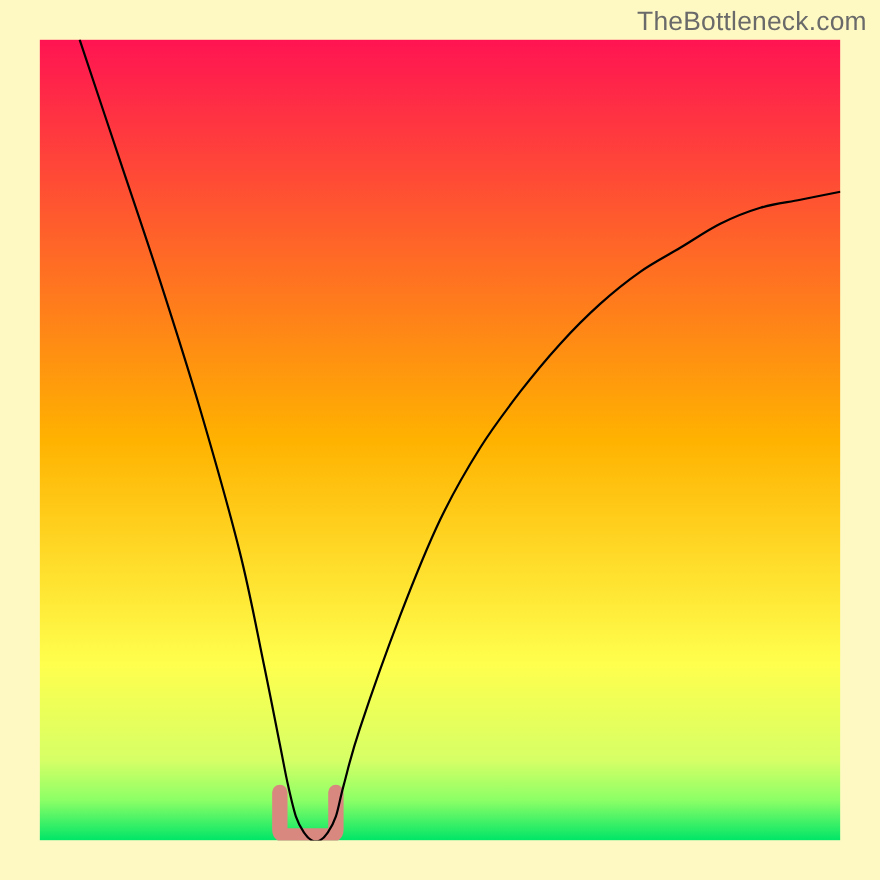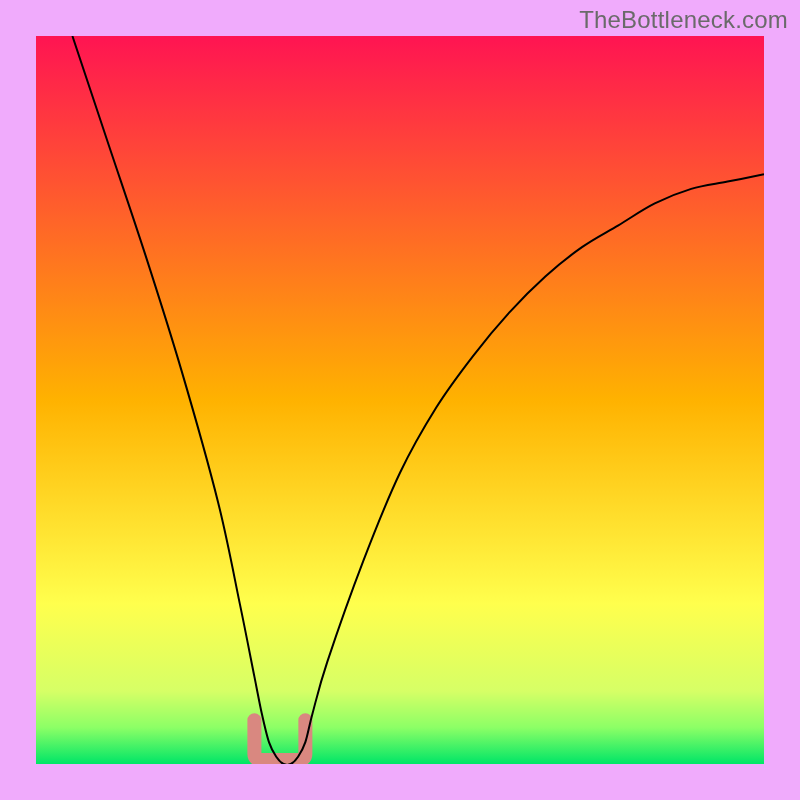--- a/index.html
+++ b/index.html
@@ -9,21 +9,21 @@
     height: 800px;
     background: #000;
     overflow: hidden;
   }
   .frame {
     position: absolute;
     top: 0;
     left: 0;
     width: 800px;
     height: 800px;
-    background: #f0abfc;
+    background: #fef9c3;
   }
   .plot {
     position: absolute;
     top: 36px;
     left: 36px;
     width: 728px;
     height: 728px;
   }
   .watermark {
     position: absolute;

